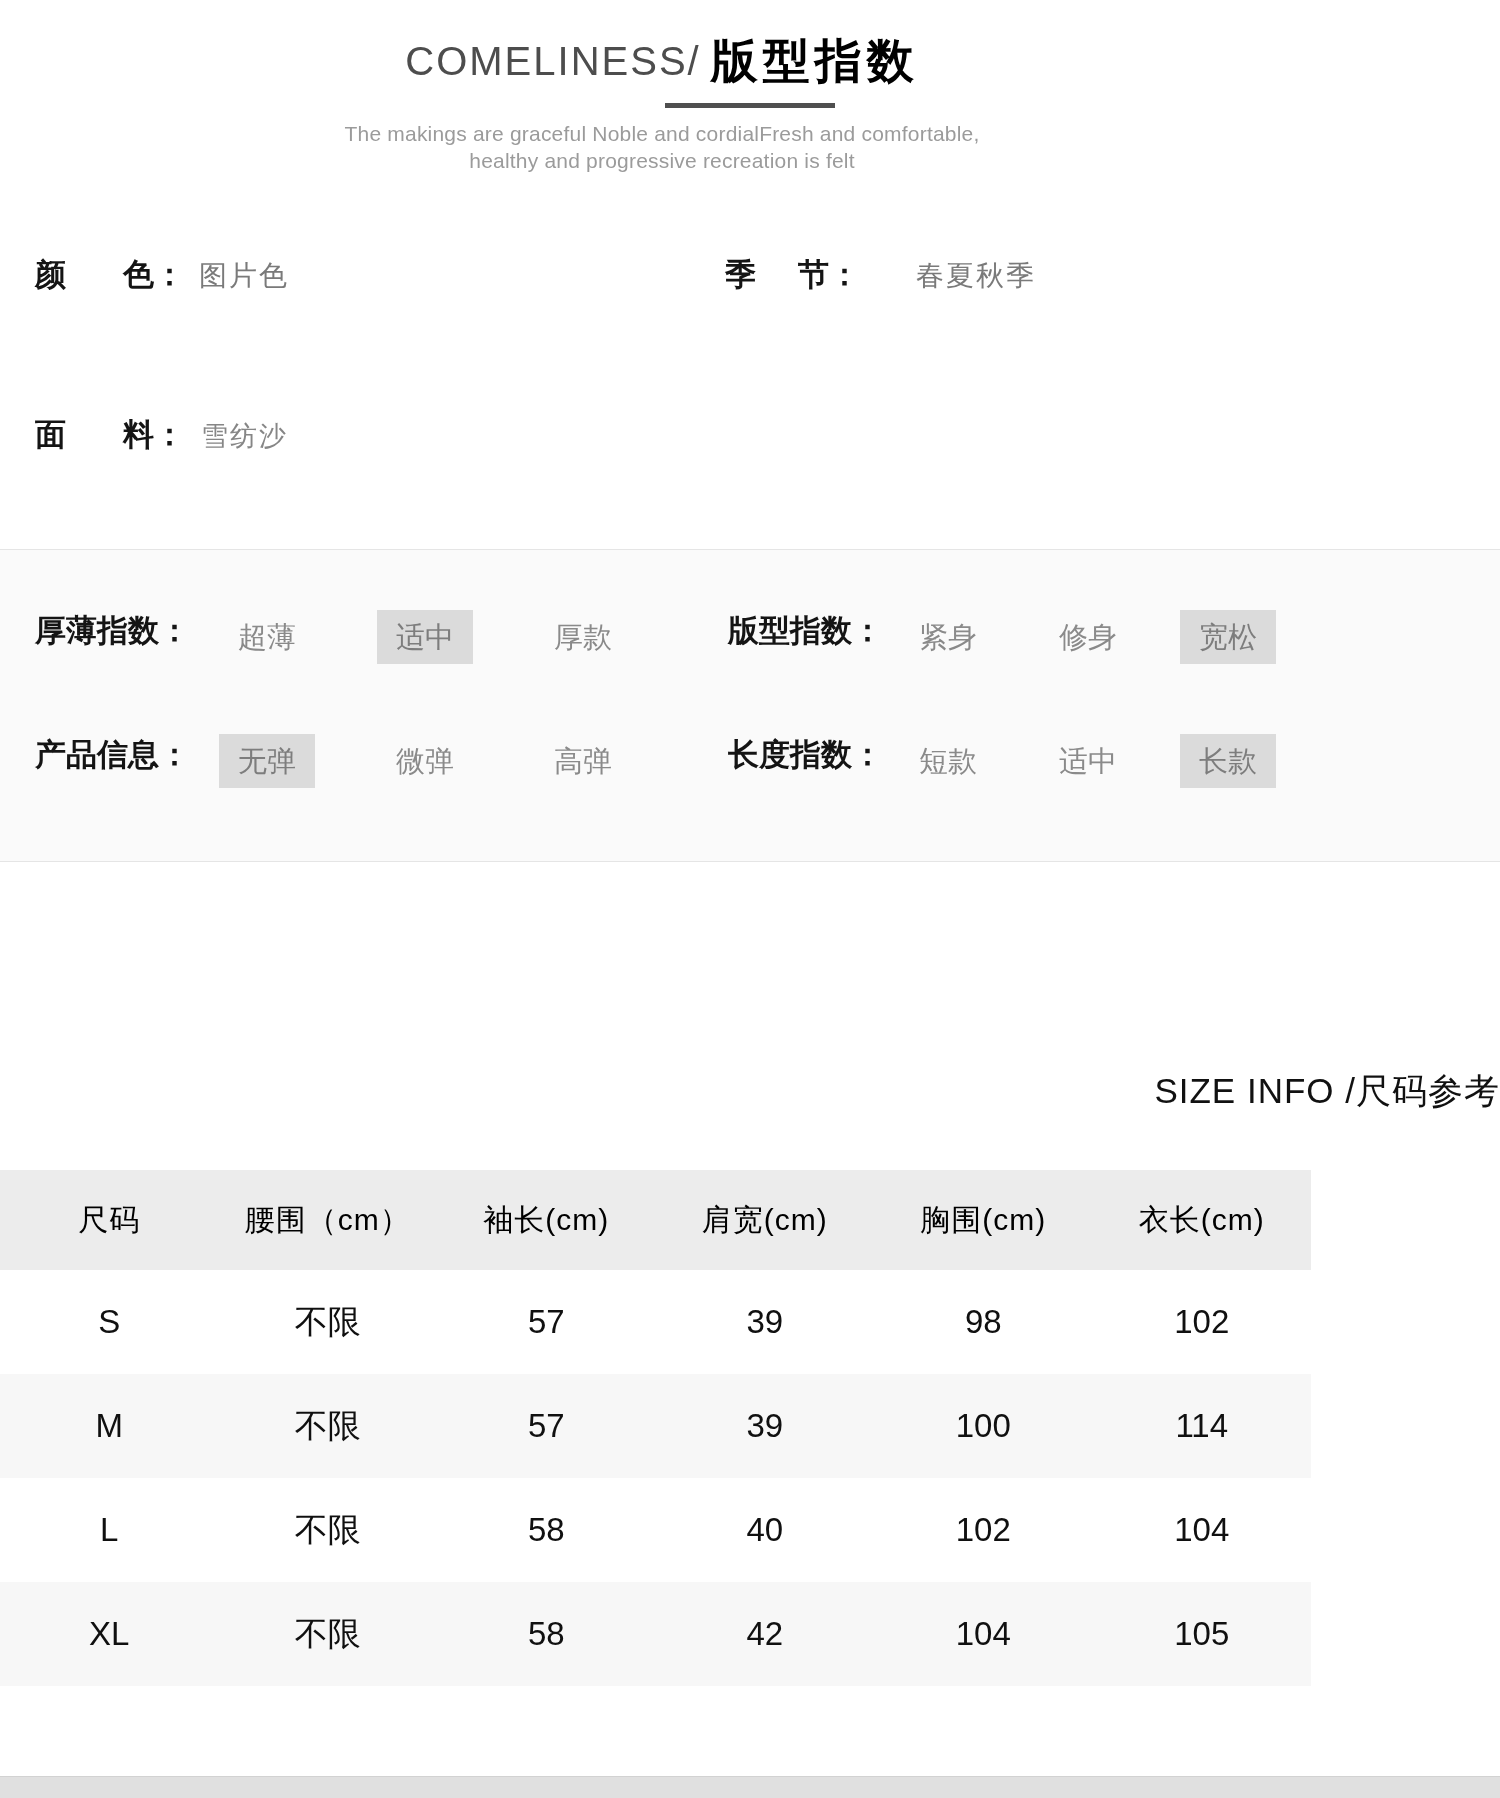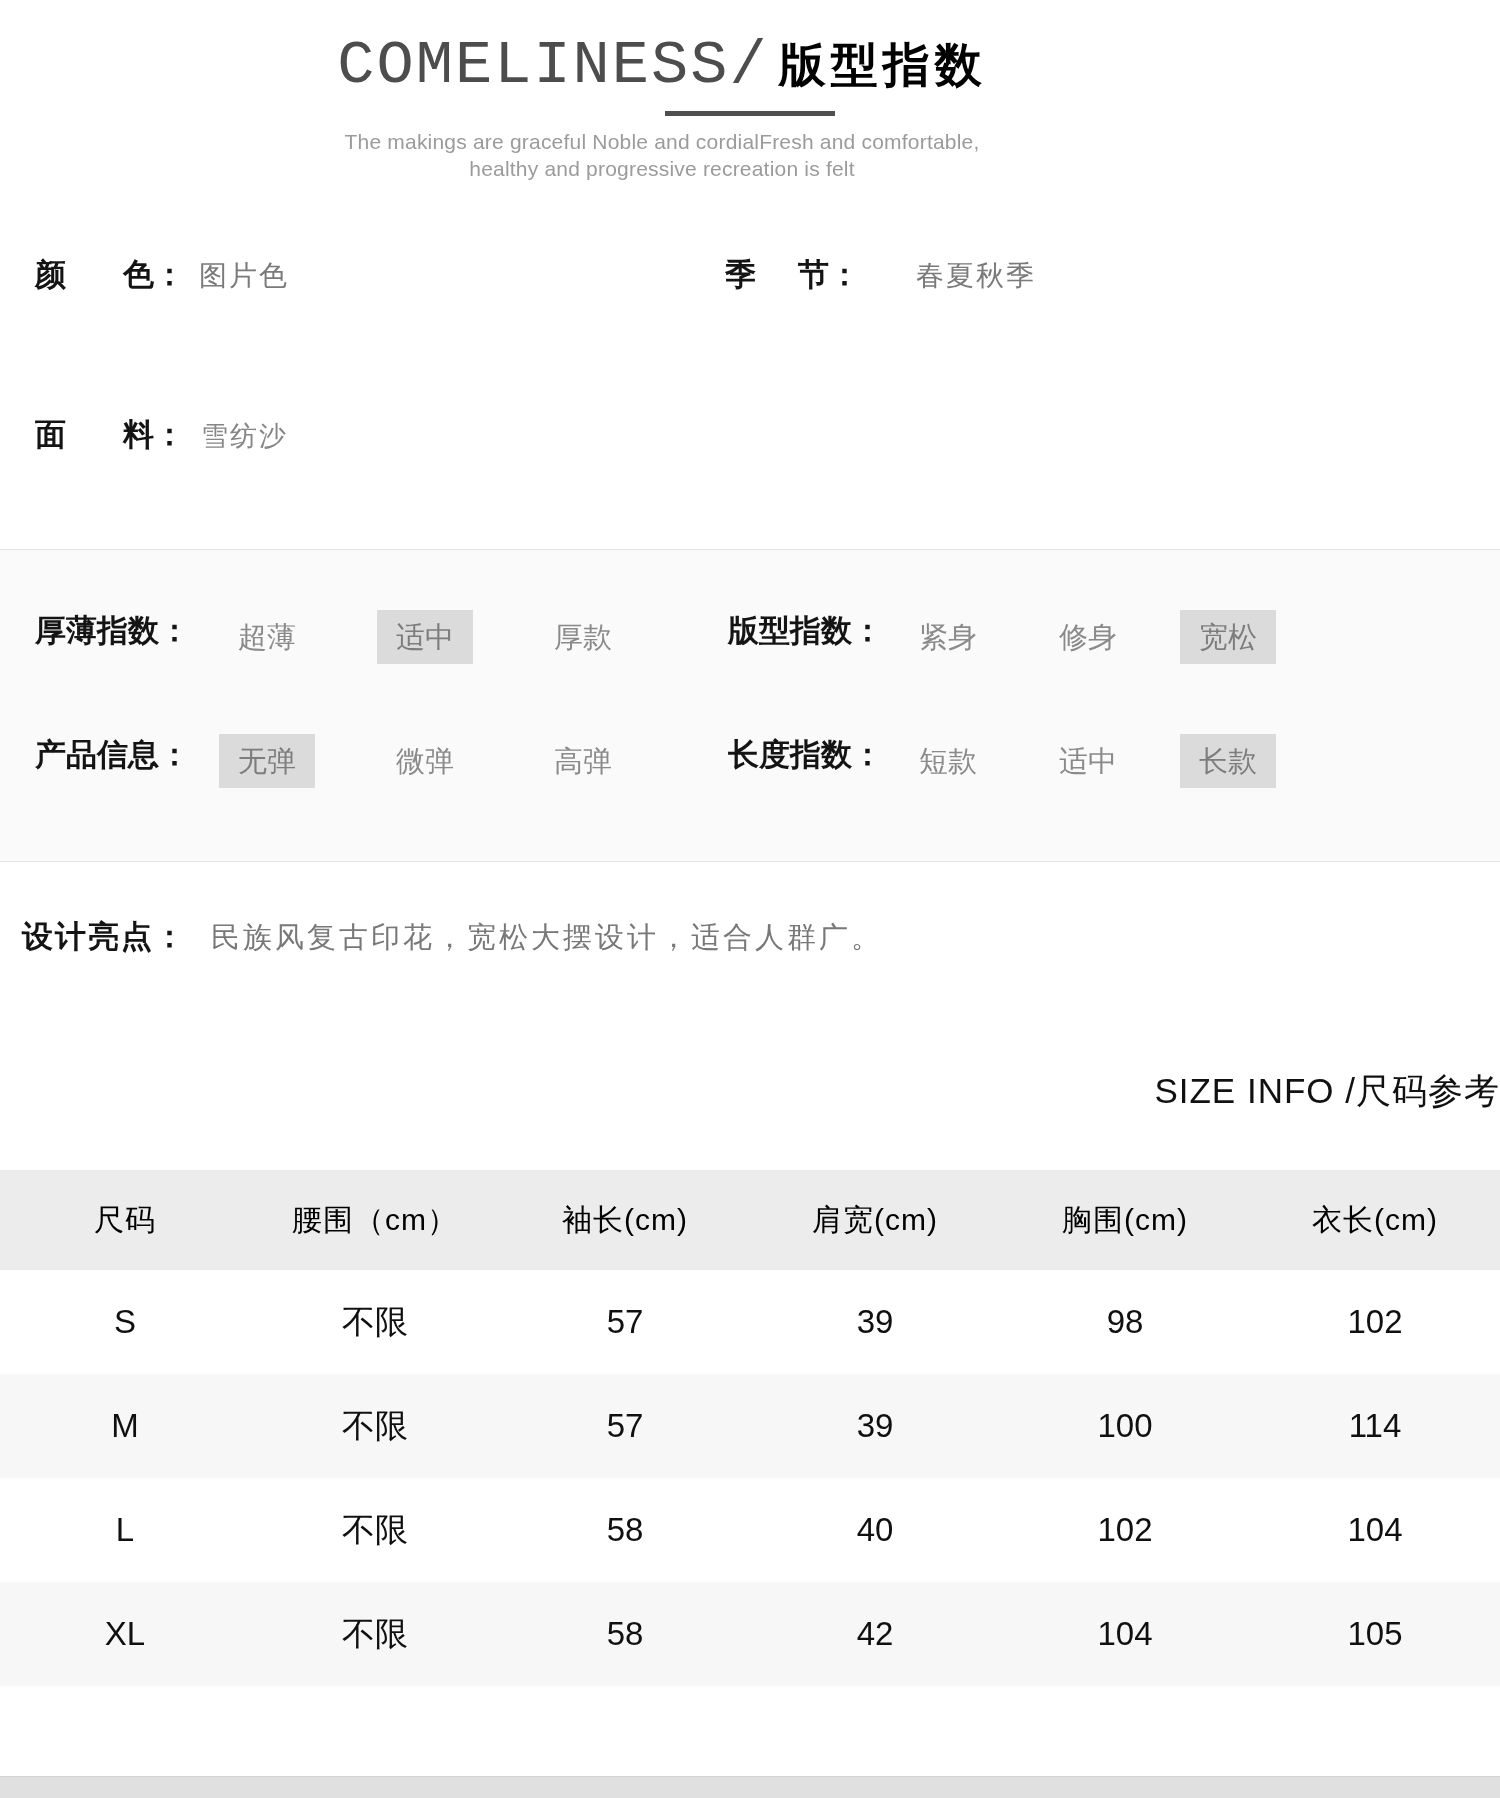--- a/index.html
+++ b/index.html
@@ -3,21 +3,21 @@
 <meta charset="utf-8">
 <style>
   html,body{margin:0;padding:0;background:#fff;}
   body{width:1500px;height:1798px;position:relative;overflow:hidden;
        font-family:"Liberation Sans","DejaVu Sans",sans-serif;color:#111;}
   .page{position:relative;width:1500px;height:1798px;background:#fff;}
 
   
   .hdr{position:absolute;top:30px;left:0;width:1500px;text-align:center;}
   .hdr-shift{margin-right:176px;} 
-  .brand{font-size:62px;letter-spacing:2px;color:#4d4d4d;vertical-align:middle;font-family:Liberation Mono, monospace;}
+  .brand{font-size:40px;letter-spacing:2px;color:#4d4d4d;vertical-align:middle;}
   .title-cn{font-size:47px;font-weight:bold;color:#000;letter-spacing:5px;vertical-align:middle;margin-left:10px;}
   .underline{width:170px;height:5px;background:#4f4f4f;margin:10px auto 12px auto;}
   .subtitle{font-size:21px;line-height:27px;color:#9b9b9b;letter-spacing:0.2px;}
   .attr{position:absolute;display:flex;align-items:baseline;}
   .attr-label{display:flex;justify-content:space-between;width:150px;
               font-family:"Liberation Serif","DejaVu Serif",serif;
               font-weight:bold;font-size:31px;color:#141414;}
   .attr-value{font-family:"Liberation Serif","DejaVu Serif",serif;
               font-size:28px;color:#7a7a7a;letter-spacing:2px;}
   .pos-color{left:35px;top:254px;}
@@ -50,21 +50,21 @@
   .design{position:absolute;left:22px;top:916px;display:flex;align-items:baseline;}
   .design-label{font-family:"Liberation Serif","DejaVu Serif",serif;font-weight:bold;
                 font-size:31px;color:#141414;letter-spacing:2px;}
   .design-text{font-family:"Liberation Serif","DejaVu Serif",serif;
                font-size:29px;color:#787878;letter-spacing:3px;margin-left:24px;}
 
   
   .size-title{position:absolute;left:0;top:1068px;width:1500px;text-align:right;
               font-size:35px;color:#111;letter-spacing:1px;}
   .table{position:absolute;left:0;top:1170px;width:1500px;}
-  .t-row{display:grid;grid-template-columns:repeat(6,1fr);align-items:center;width:1500px;}
+  .t-row{display:grid;grid-template-columns:repeat(6,1fr);align-items:center;width:1311px;}
   .t-head{height:100px;background:#ececec;font-size:30px;color:#000;}
   .t-body{height:104px;font-size:33px;color:#101010;}
   .t-body.stripe{background:#f7f7f7;}
   .t-cell{text-align:center;}
   .t-head .t-cell{letter-spacing:1px;}
 
   
   .footer-bar{position:absolute;left:0;top:1776px;width:1500px;height:22px;
               background:#e0e0e0;border-top:1px solid #d2d2d2;box-sizing:border-box;}
 </style>
@@ -133,24 +133,20 @@
 
     <div class="idx-row col-r r2r">
       <div class="idx-label">长度指数：</div>
       <div class="opt">短款</div>
       <div class="opt">适中</div>
       <div class="opt hl">长款</div>
     </div>
 
   </div>
 
-  <div class="design">
-    <div class="design-label">设计亮点：</div>
-    <div class="design-text">民族风复古印花，宽松大摆设计，适合人群广。</div>
-  </div>
 
   <div class="size-title">SIZE INFO /尺码参考</div>
 
   <div class="table">
     <div class="t-row t-head">
       <div class="t-cell">尺码</div>
       <div class="t-cell">腰围（cm）</div>
       <div class="t-cell">袖长(cm)</div>
       <div class="t-cell">肩宽(cm)</div>
       <div class="t-cell">胸围(cm)</div>

